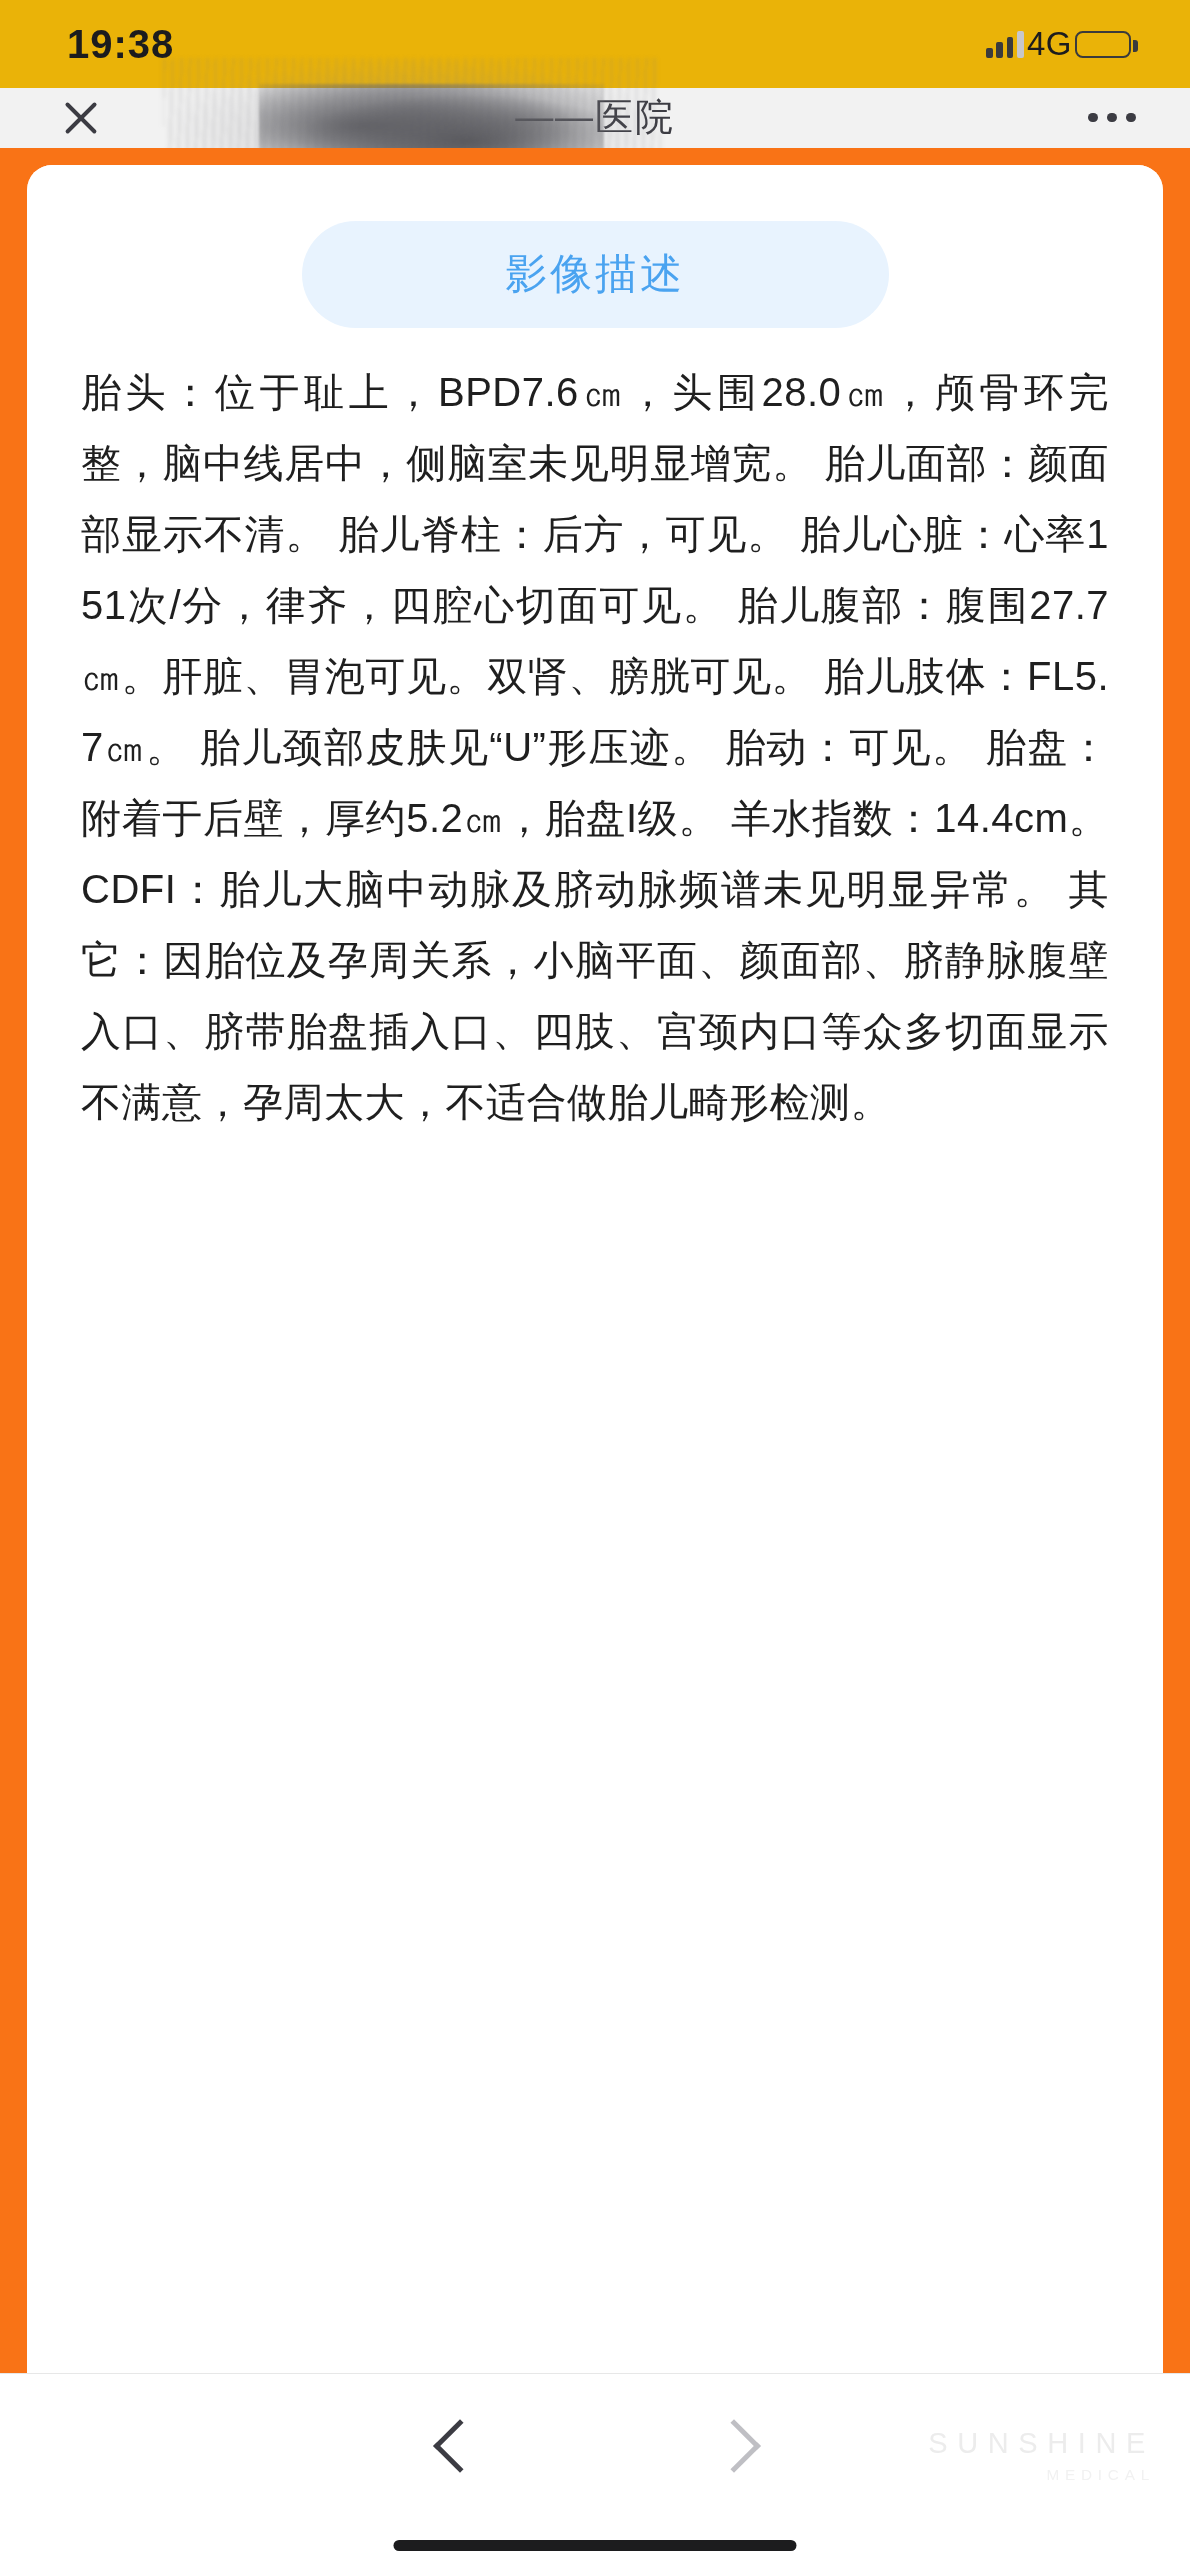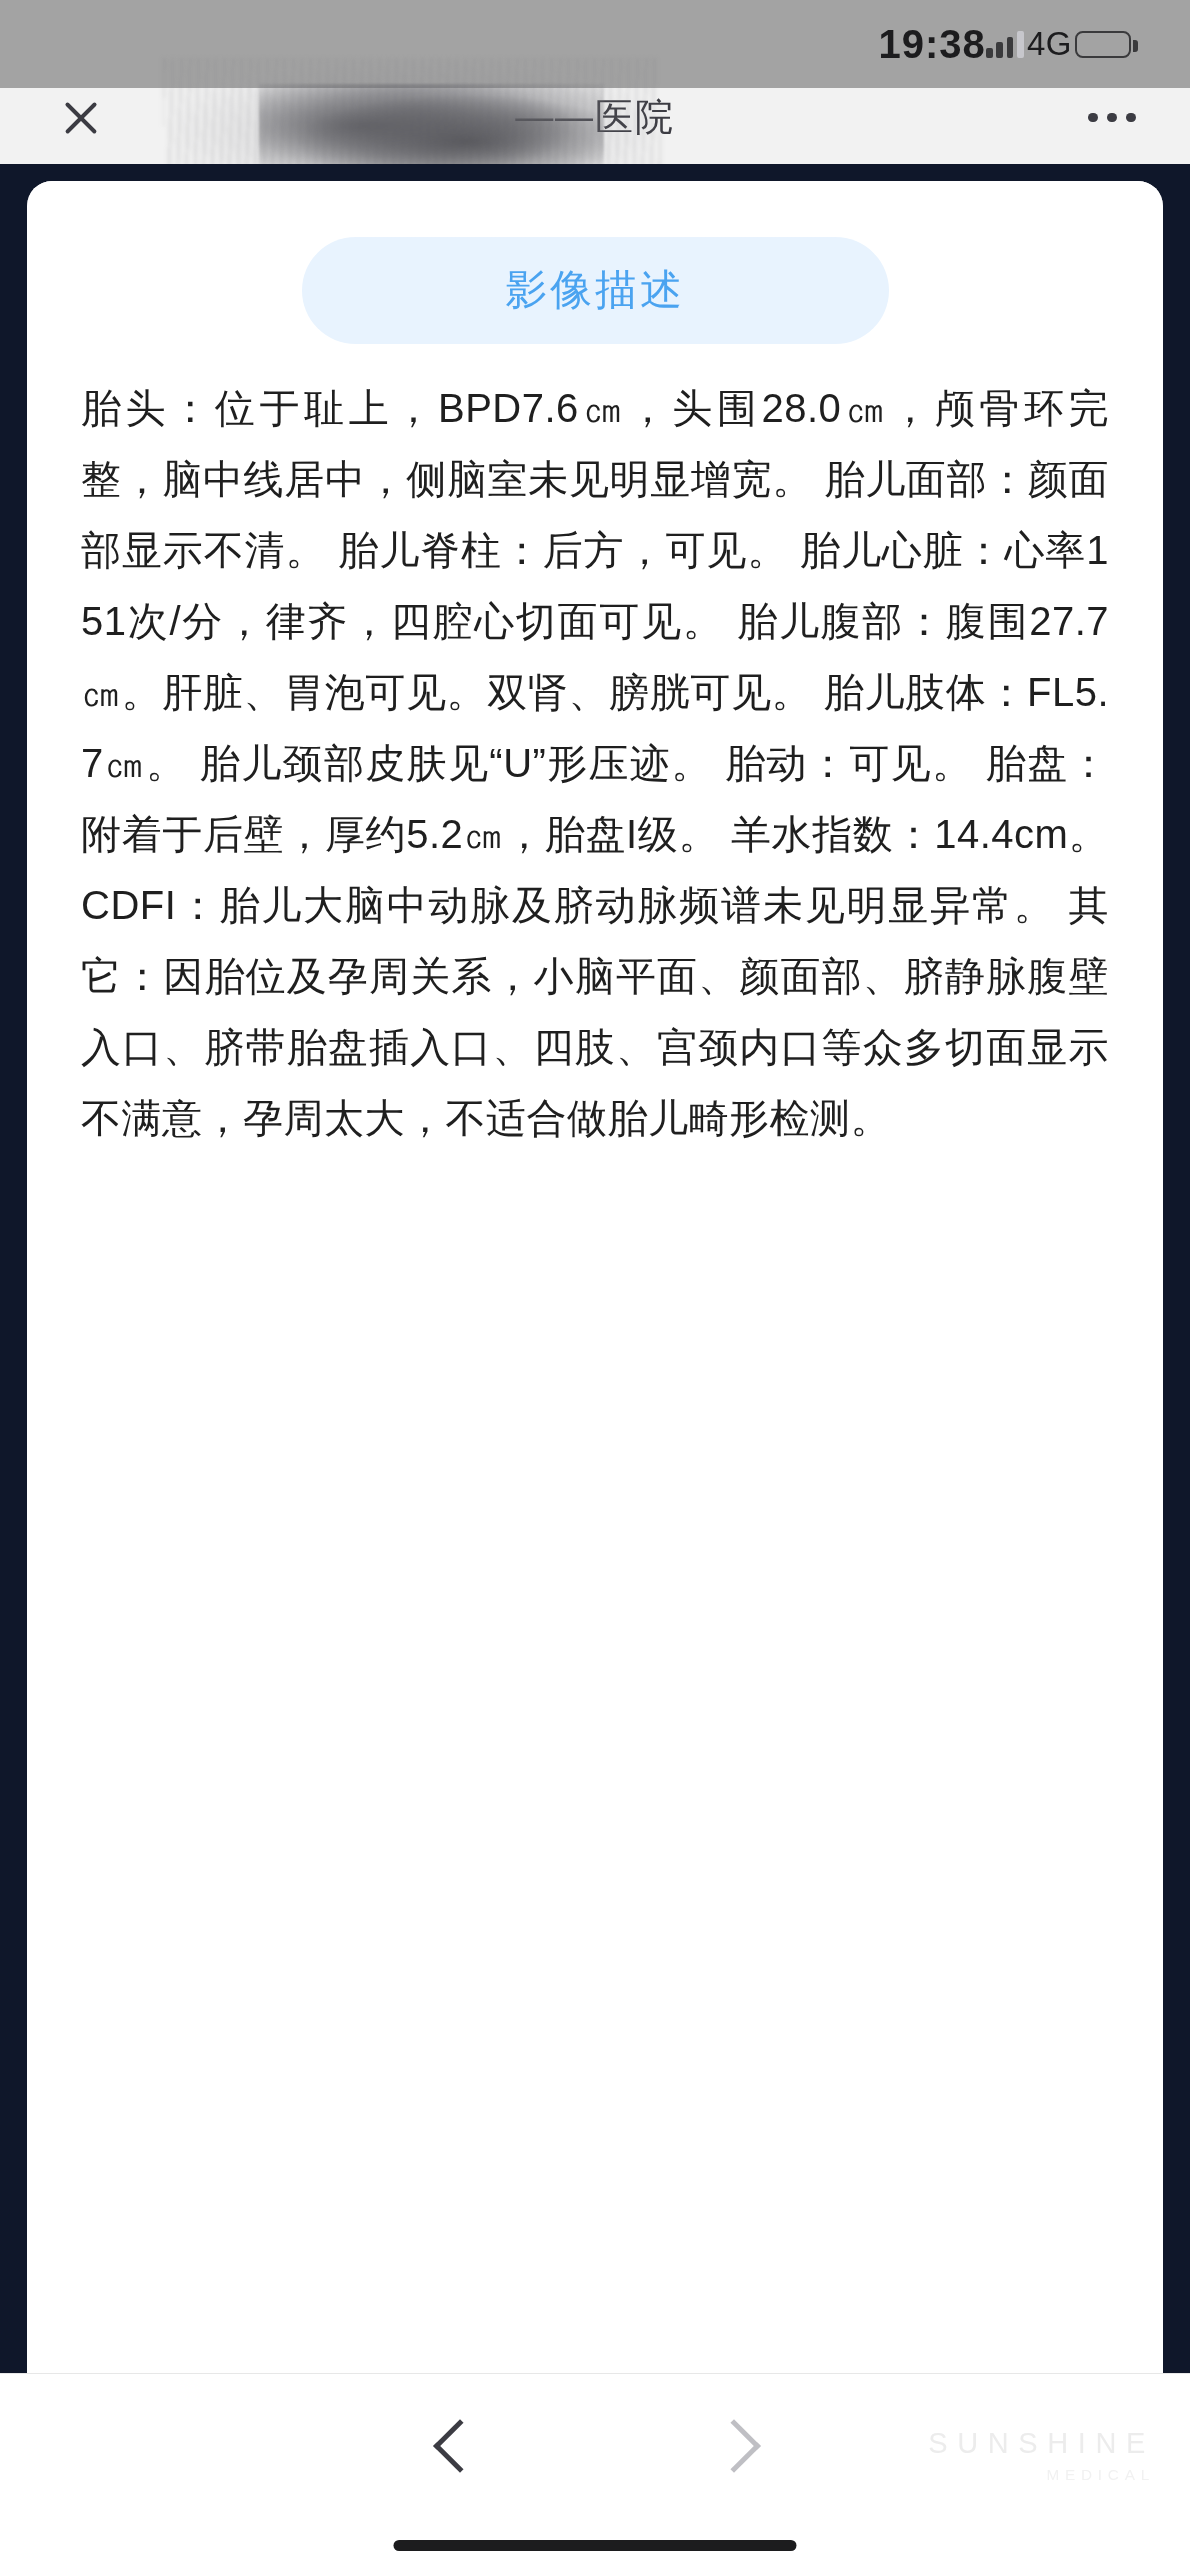--- a/index.html
+++ b/index.html
@@ -11,22 +11,22 @@
   }
   .phone {
     position:relative;
     width:1190px; height:2576px;
     background:#f2f2f2;
   }
 
   
   .statusbar {
     position:absolute; top:0; left:0; right:0; height:88px;
-    background:#a3a3a3;
-    display:flex; align-items:center; justify-content:flex-end;
+    background:#eab308;
+    display:flex; align-items:center; justify-content:space-between;
     padding:0 59px 0 67px;
   }
   .status-time {
     font-size:40px; color:#1c1c1e; font-weight:600;
     letter-spacing:1px;
   }
   .status-right { display:flex; align-items:center; gap:3px; }
   .signal-bars { display:flex; align-items:flex-end; gap:3.8px; height:27px; }
   .signal-bars i { display:block; width:6.7px; background:#3a3a3c; border-radius:1.9px; }
   .signal-bars i:nth-child(1){ height:9.6px; }
@@ -84,23 +84,22 @@
     background:
       repeating-linear-gradient(92deg, rgba(120,120,125,0.20) 0px, rgba(120,120,125,0.20) 2.9px, rgba(255,255,255,0) 2.9px, rgba(255,255,255,0) 8.6px),
       radial-gradient(ellipse at 50% 50%, rgba(140,140,145,0.35) 0%, rgba(140,140,145,0) 70%);
     filter:blur(1.9px);
     pointer-events:none;
   }
 
   
   .content-wrap {
     position:absolute; top:148px; left:0; right:0; bottom:203px;
-    background:#0f172a;
+    background:#f97316;
     overflow:hidden;
-    margin-top:16px;
   }
   .card {
     position:absolute; top:17px; left:27px; right:27px; bottom:0;
     background:#ffffff;
     border-radius:25px 25px 0 0;
     padding:44px 54px 0 54px;
     overflow:hidden;
   }
   
   .card-wash {

